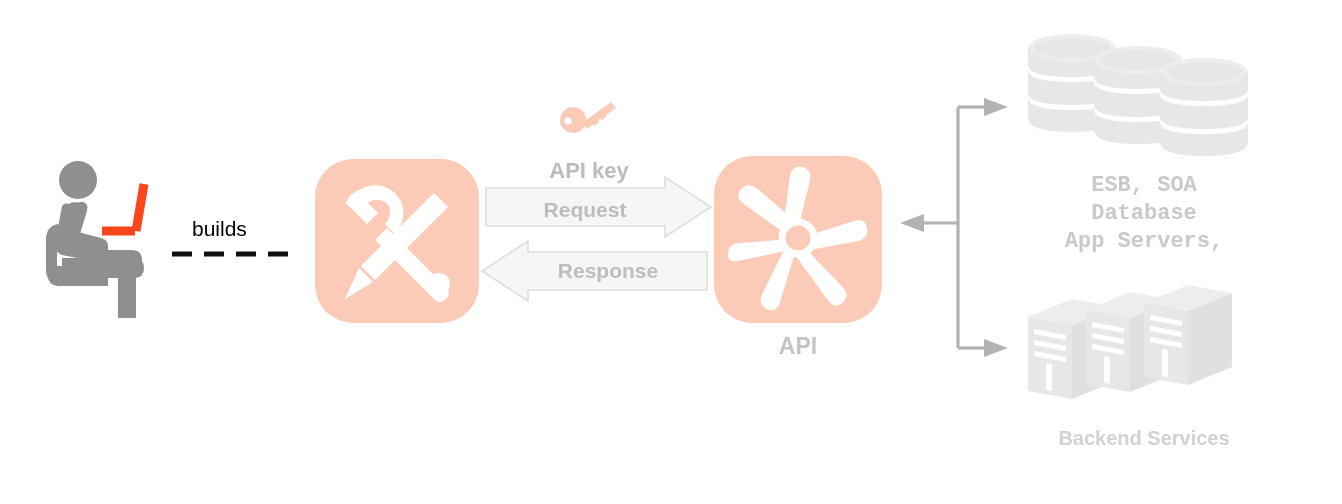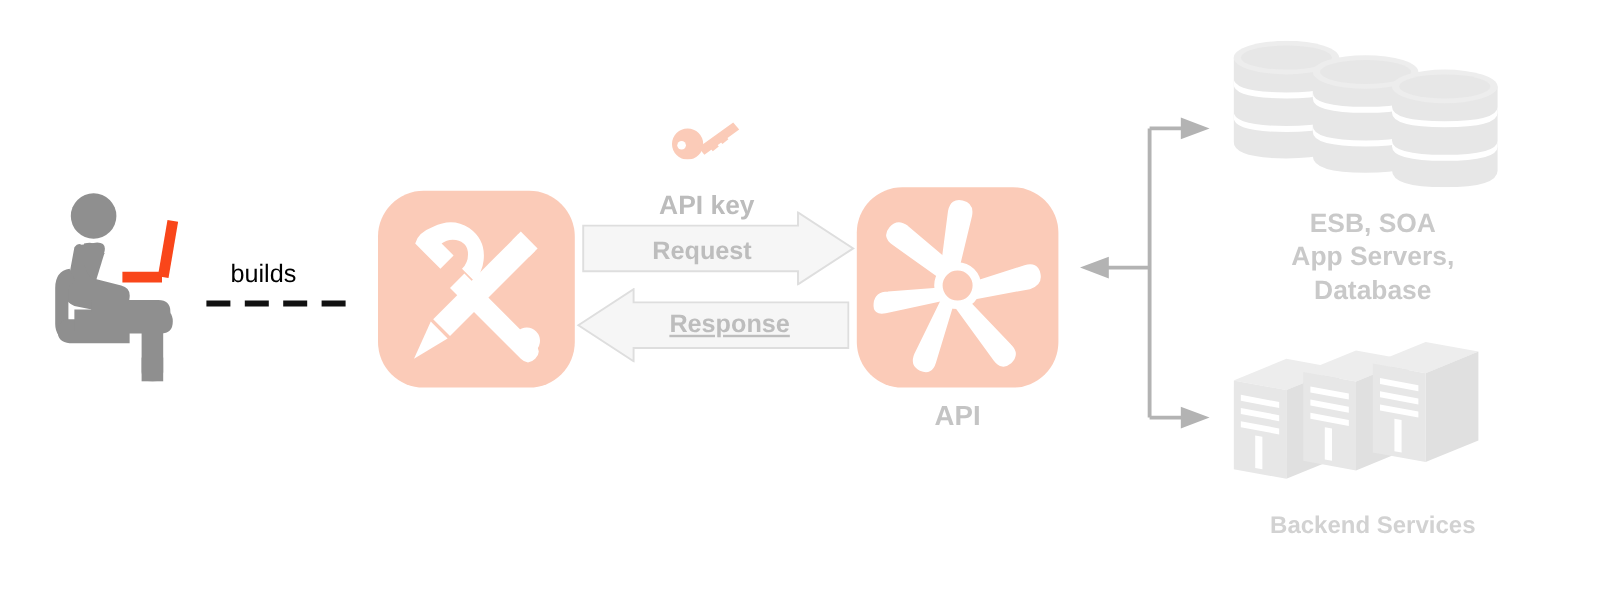--- a/index.html
+++ b/index.html
@@ -27,20 +27,21 @@
     white-space: nowrap;
     letter-spacing: 0px;
   }
   .lbl-gray-lg {
     font-weight: bold;
     font-size: 22px;
     color: #c9c9c9;
     white-space: nowrap;
     text-align: center;
     line-height: 28px;
+    font-family: Liberation Mono, monospace;
   }
   .lbl-gray-xl {
     font-weight: bold;
     font-size: 20px;
     color: #d2d2d2;
     white-space: nowrap;
     text-align: center;
   }
   .lbl-arrow {
     font-weight: bold;
@@ -154,21 +155,21 @@
       <path d="M1 12 L180 12 L180 1 L226 31 L180 61 L180 50 L1 50 Z" fill="#f6f6f6" stroke="#dedede" stroke-width="1.6"></path>
     </svg>
   </div>
   <div class="abs lbl-arrow" style="left:485px; top:198px; width:200px; text-align:center;">Request</div>
 
   <div class="abs" style="left:480px; top:240px; width:228px; height:62px;">
     <svg width="228" height="62" viewBox="0 0 228 62" xmlns="http://www.w3.org/2000/svg">
       <path d="M227 50 L48 50 L48 61 L2 31 L48 1 L48 12 L227 12 Z" fill="#f6f6f6" stroke="#dedede" stroke-width="1.6"></path>
     </svg>
   </div>
-  <div class="abs lbl-arrow" style="left:508px; top:259px; width:200px; text-align:center;text-decoration:underline;">Response</div>
+  <div class="abs lbl-arrow" style="left:508px; top:259px; width:200px; text-align:center;">Response</div>
 
   <div class="abs tile" style="left:714px; top:156px; width:168px; height:167px;">
     <div class="abs" style="left:0; top:0; width:168px; height:167px;">
       <svg width="168" height="167" viewBox="0 0 168 167" xmlns="http://www.w3.org/2000/svg">
         <g fill="#ffffff" stroke="#ffffff" stroke-width="2" stroke-linejoin="round">
 
           <path d="M80 86 L95 24 Q97 14 88 12 Q79 10 77 20 L70 74 Z"></path>
           <path d="M82 84 L30 47 Q22 41 28 34 Q34 27 42 33 L88 72 Z"></path>
           <path d="M84 84 L140 66 Q150 63 152 72 Q154 81 144 84 L90 94 Z"></path>
           <path d="M86 88 L128 132 Q135 139 128 146 Q121 152 115 144 L80 96 Z"></path>
@@ -220,22 +221,22 @@
         </g>
       </defs>
       <use href="#cyl" x="0" y="0"></use>
       <use href="#cyl" x="66" y="12"></use>
       <use href="#cyl" x="132" y="24"></use>
     </svg>
   </div>
 
   <div class="abs lbl-gray-lg" style="left:1004px; top:172px; width:280px;">
     <div>ESB, SOA</div>
+    <div>Database</div>
     <div>App Servers,</div>
-    <div>Database</div>
   </div>
 
   <div class="abs" style="left:1028px; top:285px; width:232px; height:118px;">
     <svg width="232" height="118" viewBox="0 0 232 118" xmlns="http://www.w3.org/2000/svg">
       <defs>
         <g id="rack">
 
           <path d="M0 18 L44 0 L88 8 L44 26 Z" fill="#ededed"></path>
 
           <path d="M0 18 L44 26 L44 100 L0 92 Z" fill="#e7e7e7"></path>

